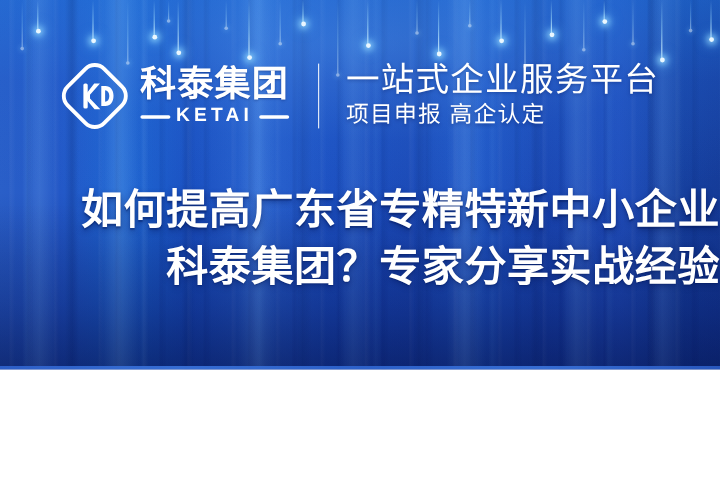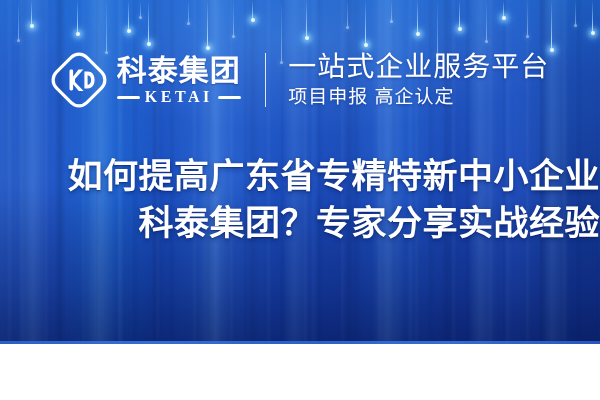--- a/index.html
+++ b/index.html
@@ -8,21 +8,21 @@
     padding: 0;
     background: #ffffff;
   }
   body {
     font-family: "Liberation Sans", "DejaVu Sans", sans-serif;
   }
 
   .banner {
     position: relative;
     width: 600px;
-    height: 344px;
+    height: 308px;
     overflow: hidden;
     background: #1d49b8;
   }
 
   
   .bg-base {
     position: absolute;
     inset: 0;
     background:
       linear-gradient(180deg,
@@ -182,21 +182,20 @@
     letter-spacing: 1px;
     line-height: 1.05;
     white-space: nowrap;
     text-shadow: 0 1px 2px rgba(0,20,80,0.35);
   }
   .logo-en-row {
     display: flex;
     align-items: center;
     gap: 5px;
     margin-top: 3px;
-    font-family: Liberation Serif, serif;
   }
   .logo-rule {
     flex: 1 1 auto;
     height: 3px;
     background: #ffffff;
     border-radius: 2px;
     min-width: 10px;
   }
   .logo-en {
     font-size: 16px;

